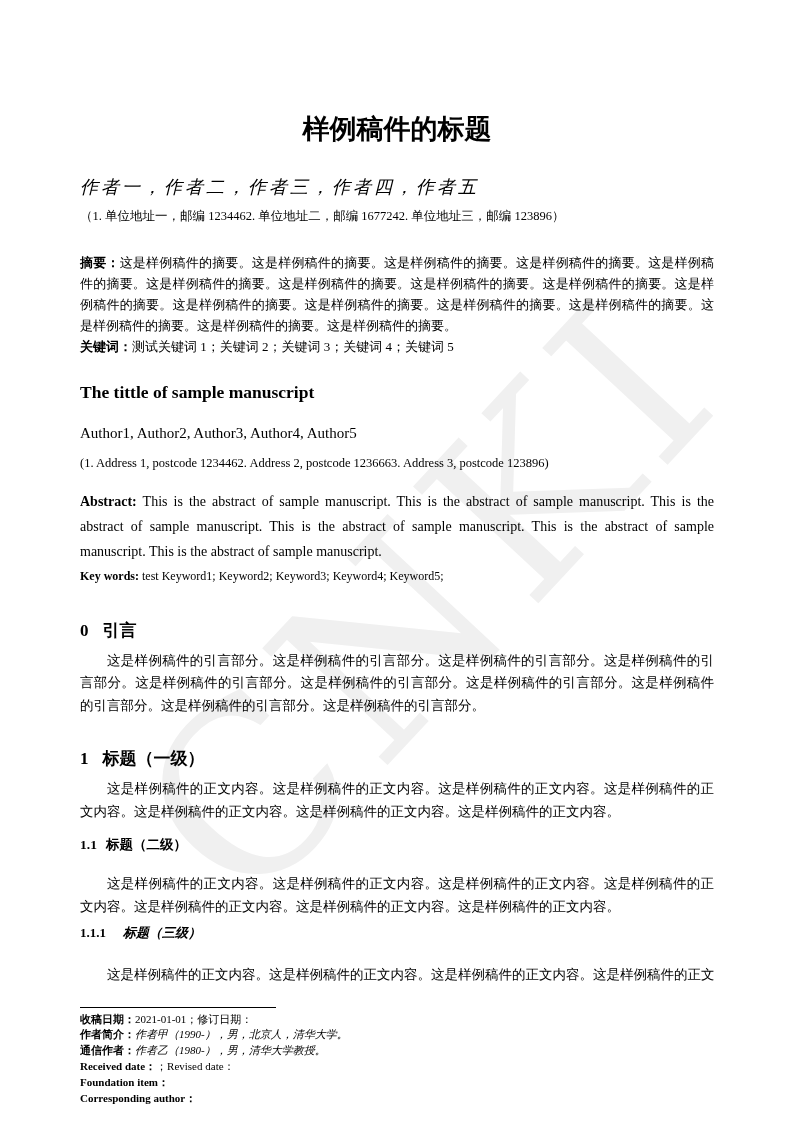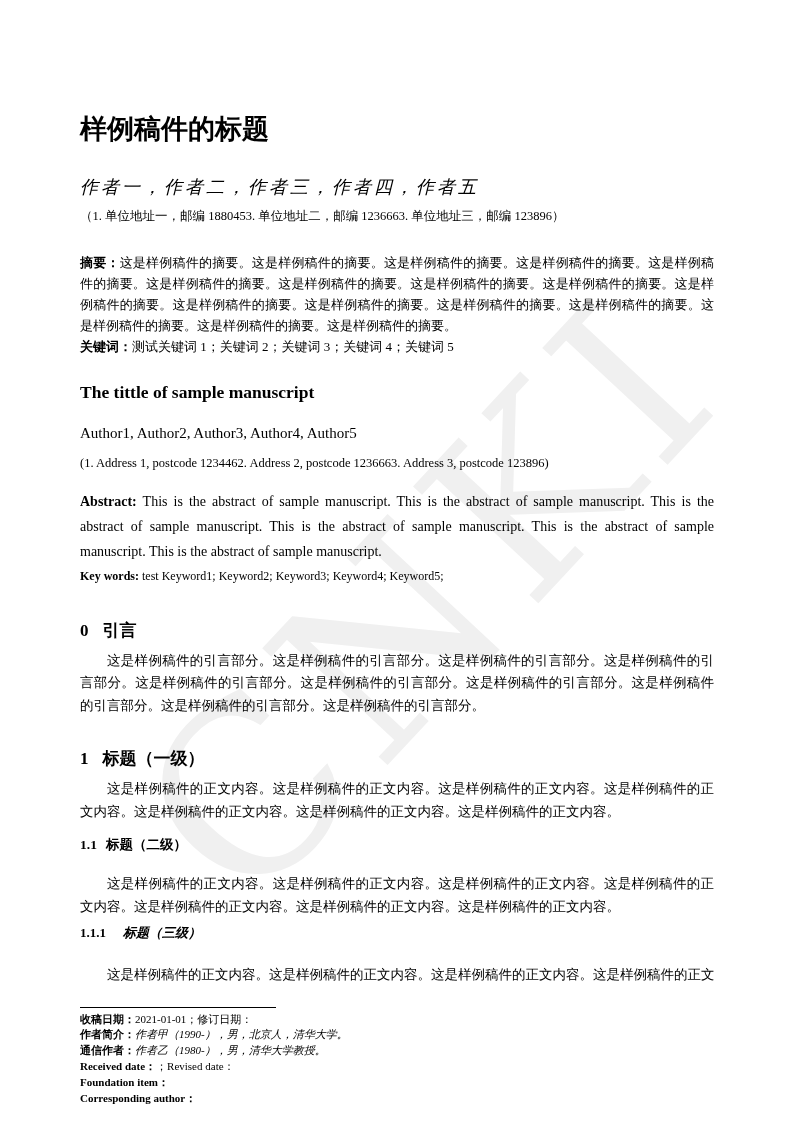--- a/index.html
+++ b/index.html
@@ -29,20 +29,21 @@
     padding:0 80px;
     box-sizing:border-box;
     width:794px;
   }
   .title-cn {
     margin-top:112px;
     font-family:"Liberation Sans","DejaVu Sans",sans-serif;
     font-weight:bold;
     font-size:27px;
     line-height:1.3;
+    text-align:center;
   }
   .authors-cn {
     margin-top:28px;
     font-size:18px;
     font-style:italic;           
     letter-spacing:3px;
     line-height:1.4;
   }
   .affiliation-cn {
     margin-top:8px;
@@ -147,21 +148,21 @@
 <body>
 
 <div class="watermark">CNKI</div>
 
 <div class="content">
 
   <h1 class="title-cn">样例稿件的标题</h1>
 
   <div class="authors-cn">作者一，作者二，作者三，作者四，作者五</div>
 
-  <div class="affiliation-cn">（1. 单位地址一，邮编 1880453. 单位地址二，邮编 1236663. 单位地址三，邮编 123896）</div>
+  <div class="affiliation-cn">（1. 单位地址一，邮编 1234462. 单位地址二，邮编 1677242. 单位地址三，邮编 123896）</div>
 
   <p class="abstract-cn"><span class="label-cn">摘要：</span><span>这是样例稿件的摘要。这是样例稿件的摘要。这是样例稿件的摘要。这是样例稿件的摘要。这是样例稿件的摘要。这是样例稿件的摘要。这是样例稿件的摘要。这是样例稿件的摘要。这是样例稿件的摘要。这是样例稿件的摘要。这是样例稿件的摘要。这是样例稿件的摘要。这是样例稿件的摘要。这是样例稿件的摘要。这是样例稿件的摘要。这是样例稿件的摘要。这是样例稿件的摘要。</span></p>
 
   <p class="kw-cn"><span class="label-cn">关键词：</span><span>测试关键词 1；关键词 2；关键词 3；关键词 4；关键词 5</span></p>
 
   <h2 class="title-en">The tittle of sample manuscript</h2>
 
   <div class="authors-en">Author1, Author2, Author3, Author4, Author5</div>
 
   <div class="affiliation-en">(1. Address 1, postcode 1234462. Address 2, postcode 1236663. Address 3, postcode 123896)</div>

